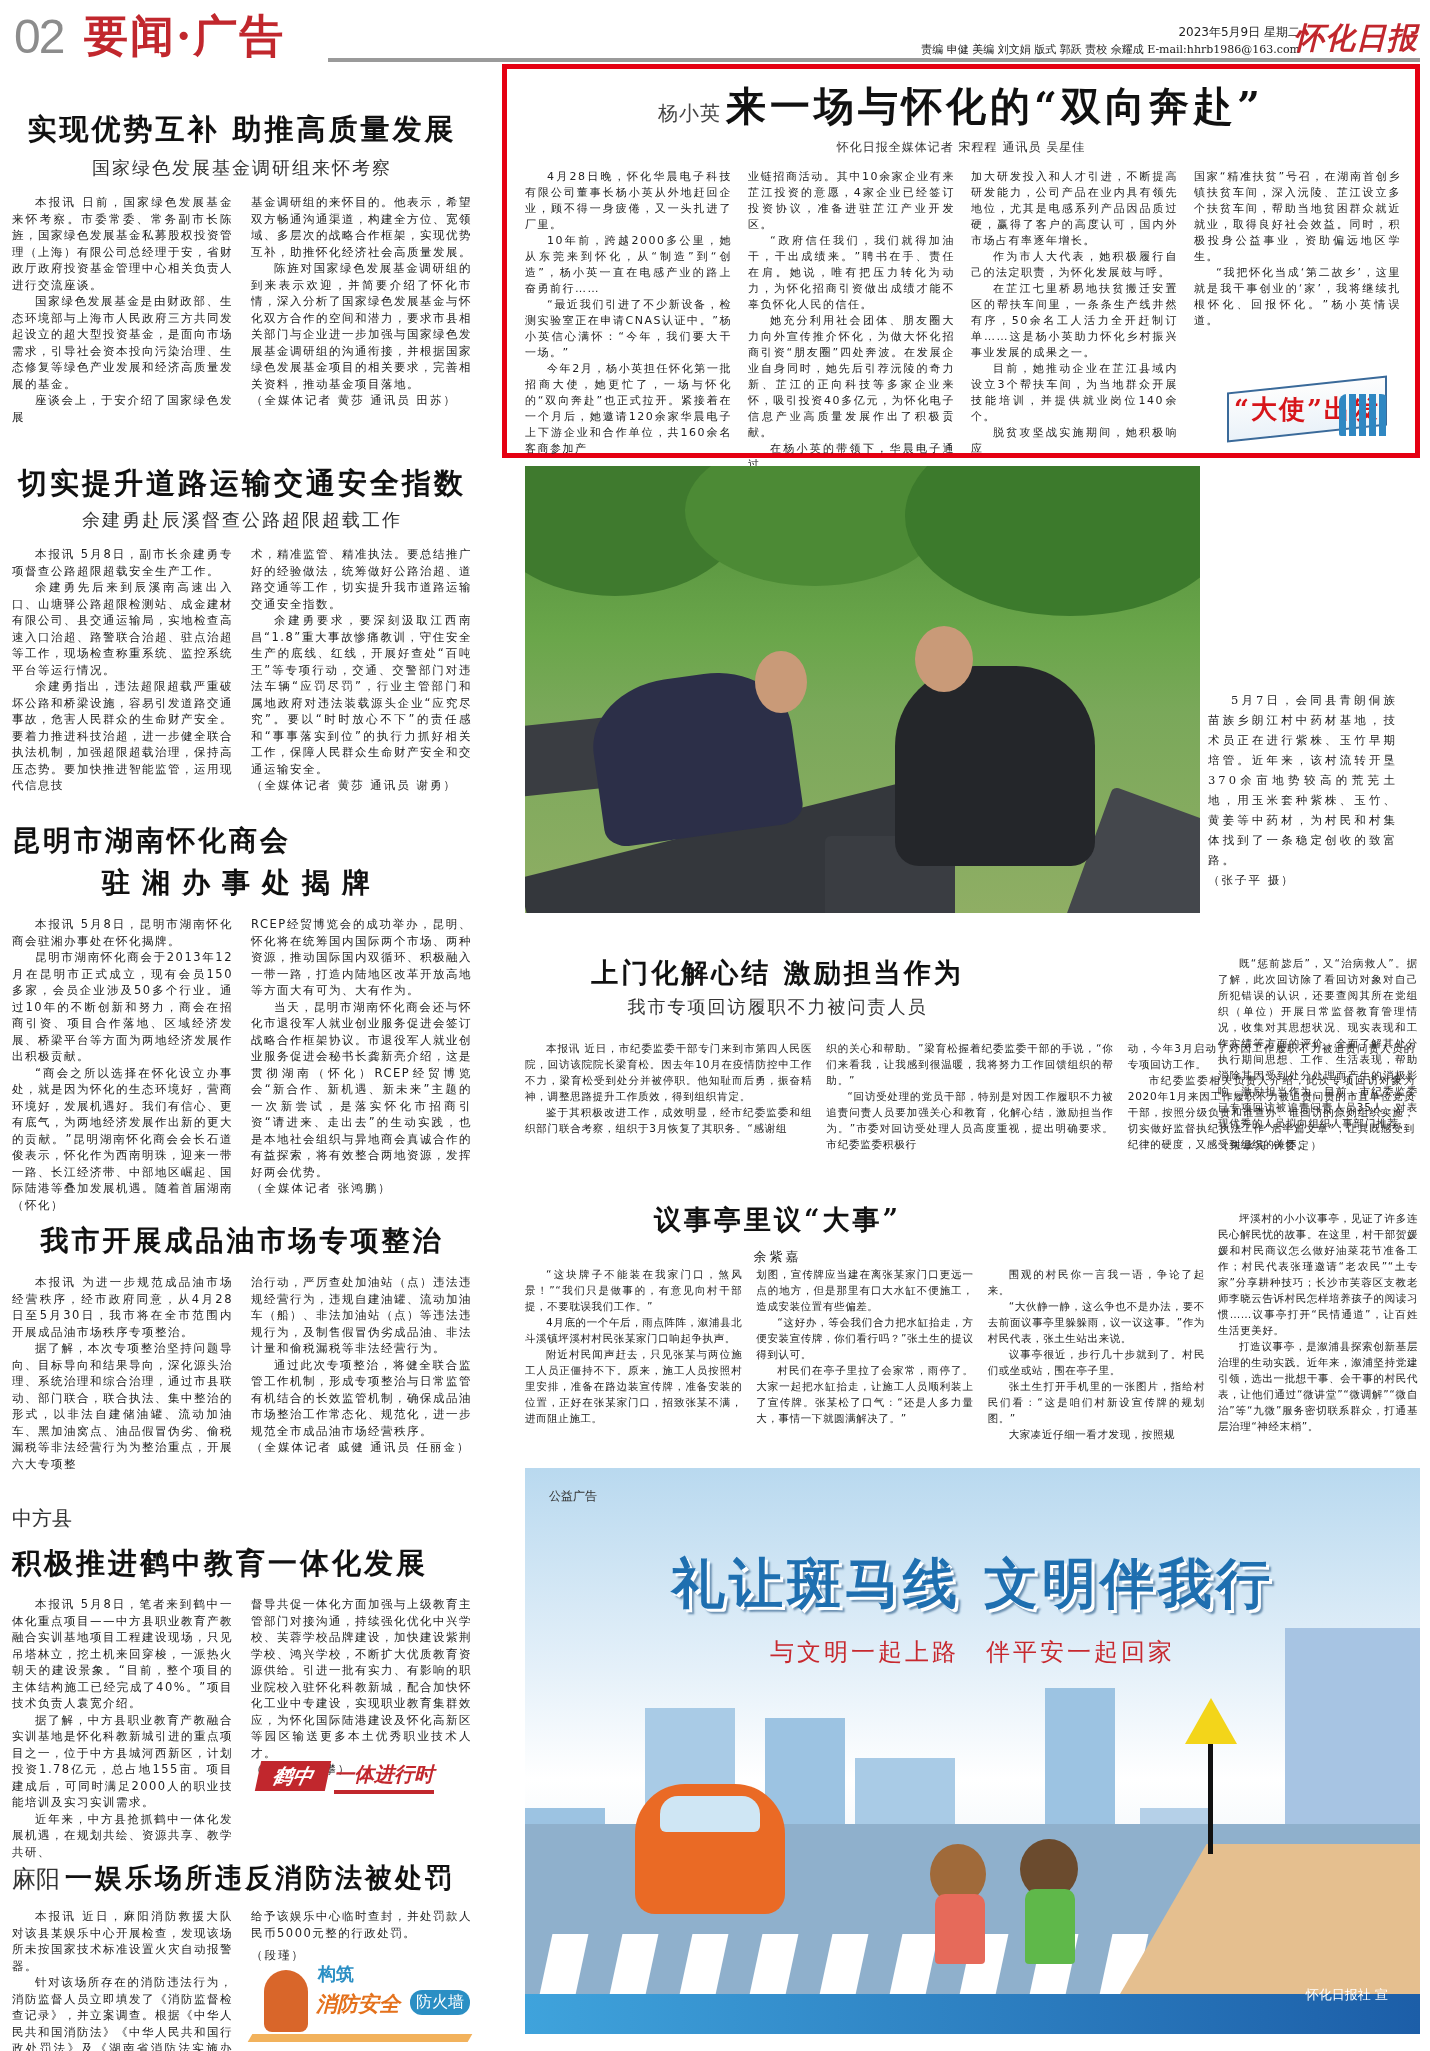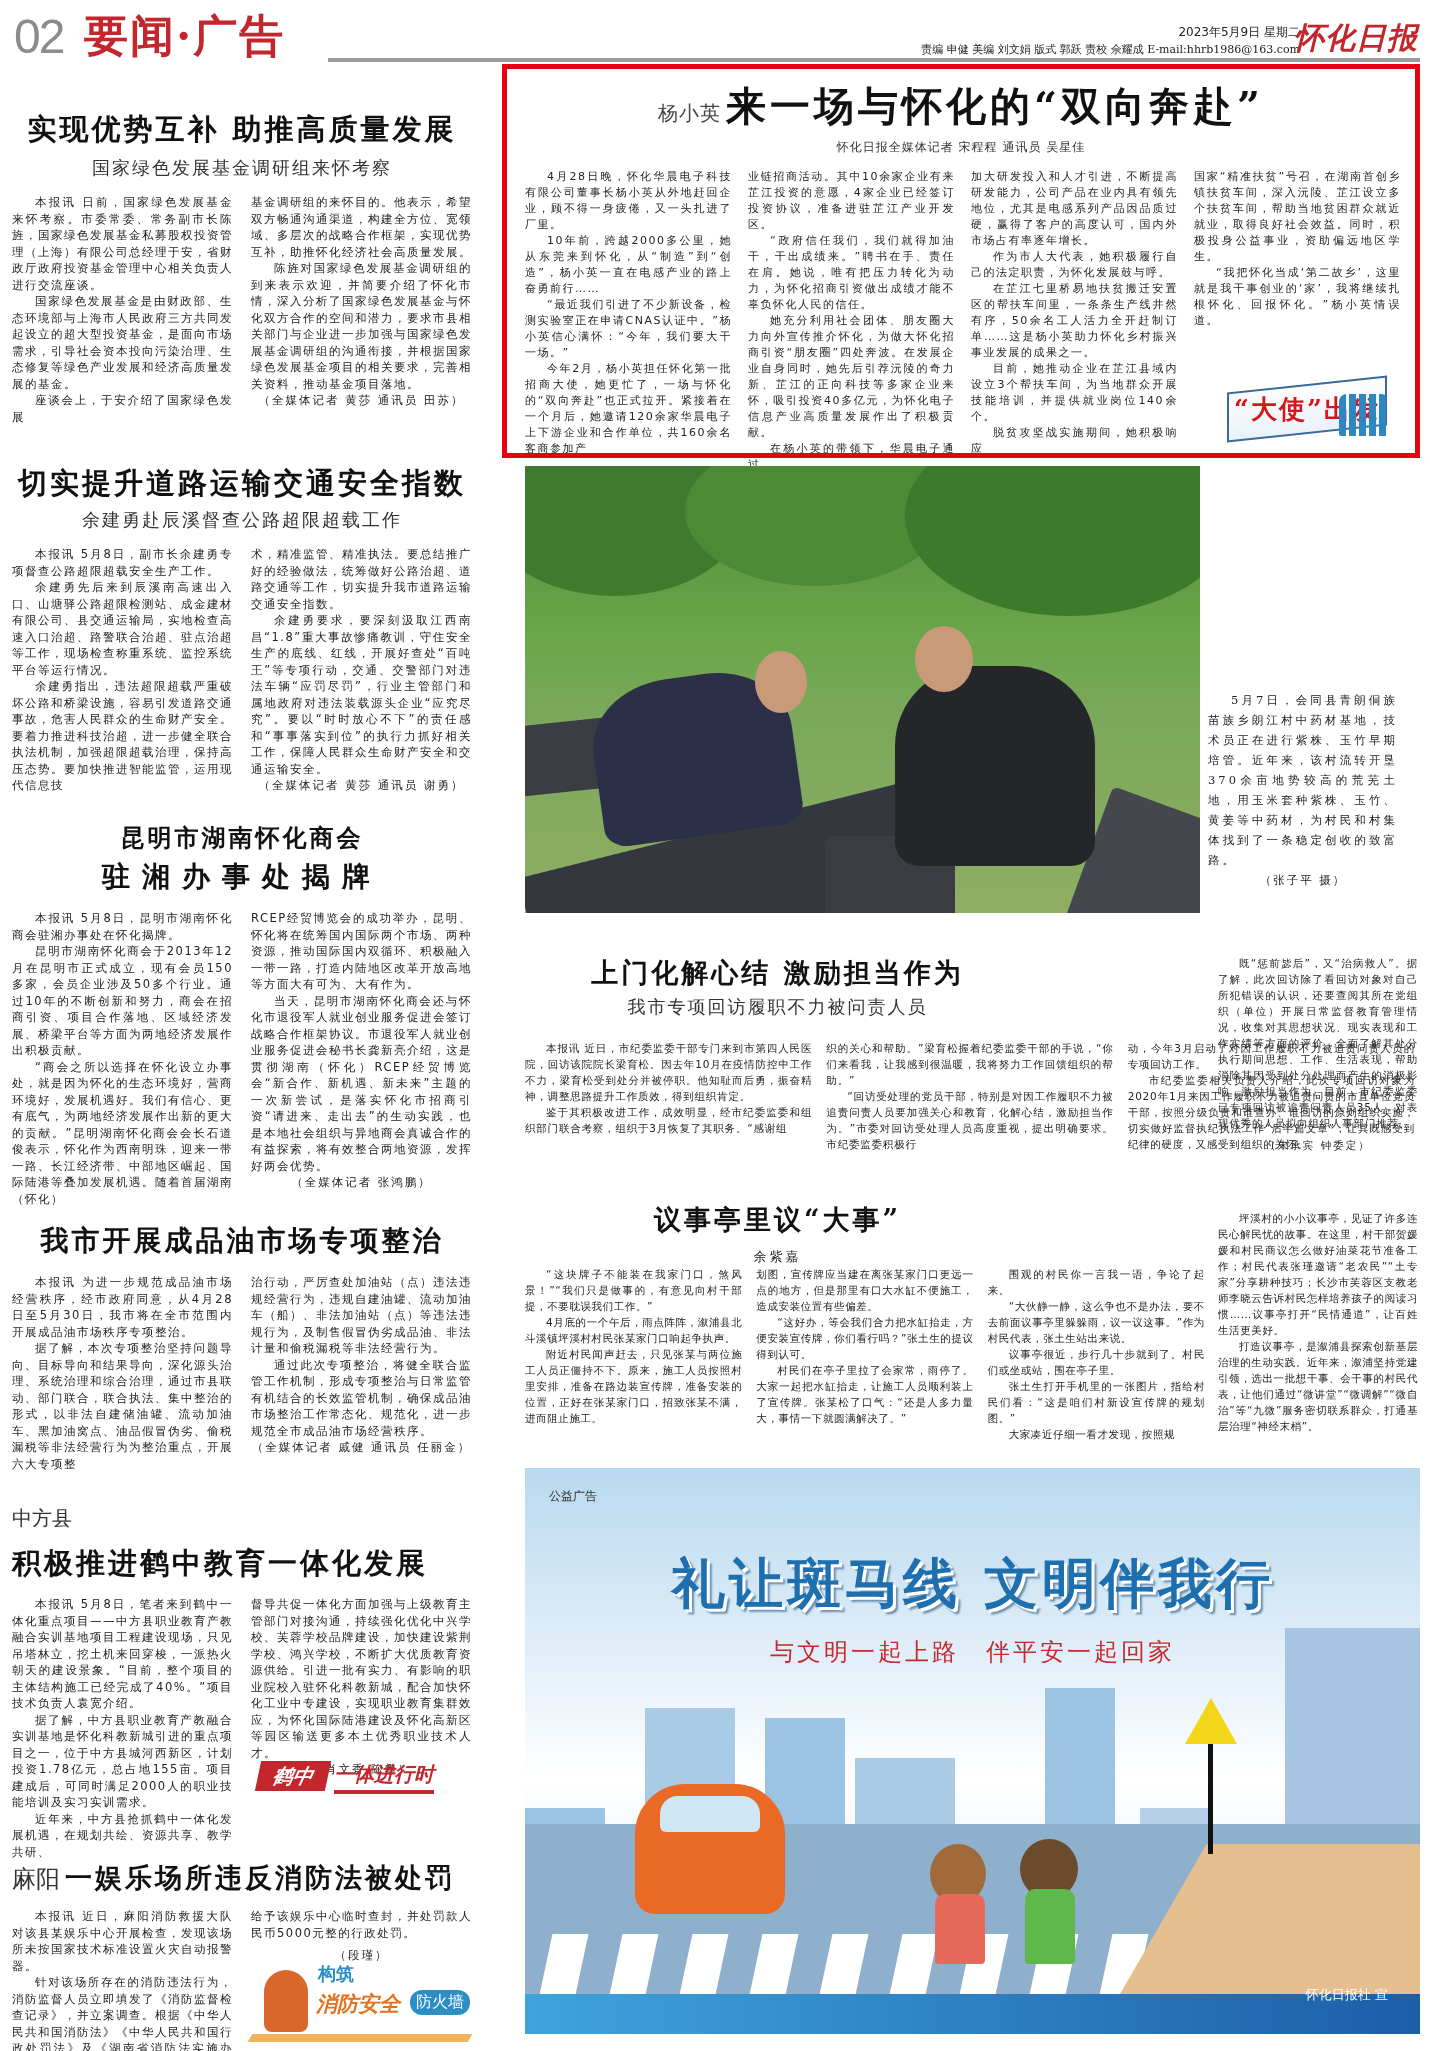--- a/index.html
+++ b/index.html
@@ -14,21 +14,21 @@
   .date-line { right: 130px; top: 24px; font-size: 12px; color: #222; }
   .staff-line { right: 130px; top: 42px; font-size: 11px; color: #222; font-family: "DejaVu Serif", serif; }
   .paper-logo { right: 12px; top: 18px; font-family: "DejaVu Serif", serif; font-weight: bold; font-style: italic; font-size: 30px; color: #c1272d; letter-spacing: 1px; }
 
   
   .hl { font-family: "DejaVu Serif", serif; font-weight: bold; color: #111; letter-spacing: 3px; white-space: nowrap; }
   .sub { font-family: "DejaVu Sans", sans-serif; color: #333; white-space: nowrap; letter-spacing: 2px; }
   .cols { display: flex; gap: 18px; }
   .col { flex: 1; font-size: 11.5px; line-height: 16.5px; color: #222; text-align: justify; letter-spacing: 1.5px; }
   .col p { text-indent: 2em; }
-  .byline { text-align: center; letter-spacing: 2px; }
+  .byline { text-align: left; letter-spacing: 2px; }
 
   
   .feature-box { left: 502px; top: 64px; width: 918px; height: 394px; border: 5px solid #e50012; }
   .feature-kicker { font-size: 20px; color: #444; letter-spacing: 1px; }
   .feature-title { font-family: "DejaVu Serif", serif; font-weight: bold; font-size: 40px; color: #111; letter-spacing: 4px; text-align: center; }
   .ambassador { border: 2px solid #3a6a9a; background: linear-gradient(#fdfdfd, #eaf2f9); transform: skewY(-6deg); display: flex; align-items: center; justify-content: center; }
   .ambassador span { font-family: "DejaVu Serif", serif; font-weight: bold; font-size: 26px; color: #d7151a; transform: skewY(6deg); letter-spacing: 2px; }
 
   
   .photo { left: 525px; top: 466px; width: 675px; height: 447px; overflow: hidden; background: linear-gradient(180deg, #4e8a3a 0%, #6aa64a 38%, #7aa85a 55%, #8fae64 100%); }
@@ -160,21 +160,21 @@
   <div class="person" style="left:370px; top:200px; width:200px; height:200px; background:#24262a;"></div>
   <div class="head" style="left:390px; top:160px; width:58px; height:66px;"></div>
 </div>
 
 <div class="abs caption">
   <p>5月7日，会同县青朗侗族苗族乡朗江村中药材基地，技术员正在进行紫株、玉竹早期培管。近年来，该村流转开垦370余亩地势较高的荒芜土地，用玉米套种紫株、玉竹、黄姜等中药材，为村民和村集体找到了一条稳定创收的致富路。</p>
   <div class="byline">（张子平 摄）</div>
 </div>
 
 <div class="abs" style="left:12px; top:822px; width:460px;">
-  <div class="hl" style="font-size:24px; text-align:center;">昆明市湖南怀化商会</div>
+  <div class="hl" style="font-size:28px; text-align:left;">昆明市湖南怀化商会</div>
   <div class="hl" style="font-size:28px; text-align:center; letter-spacing:12px; margin-top:4px;">驻湘办事处揭牌</div>
   <div class="cols" style="margin-top:14px;">
     <div class="col">
       <p>本报讯 5月8日，昆明市湖南怀化商会驻湘办事处在怀化揭牌。</p>
       <p>昆明市湖南怀化商会于2013年12月在昆明市正式成立，现有会员150多家，会员企业涉及50多个行业。通过10年的不断创新和努力，商会在招商引资、项目合作落地、区域经济发展、桥梁平台等方面为两地经济发展作出积极贡献。</p>
       <p>“商会之所以选择在怀化设立办事处，就是因为怀化的生态环境好，营商环境好，发展机遇好。我们有信心、更有底气，为两地经济发展作出新的更大的贡献。”昆明湖南怀化商会会长石道俊表示，怀化作为西南明珠，迎来一带一路、长江经济带、中部地区崛起、国际陆港等叠加发展机遇。随着首届湖南（怀化）</p>
     </div>
     <div class="col">
       <p style="text-indent:0">RCEP经贸博览会的成功举办，昆明、怀化将在统筹国内国际两个市场、两种资源，推动国际国内双循环、积极融入一带一路，打造内陆地区改革开放高地等方面大有可为、大有作为。</p>
       <p>当天，昆明市湖南怀化商会还与怀化市退役军人就业创业服务促进会签订战略合作框架协议。市退役军人就业创业服务促进会秘书长龚新亮介绍，这是贯彻湖南（怀化）RCEP经贸博览会“新合作、新机遇、新未来”主题的一次新尝试，是落实怀化市招商引资“请进来、走出去”的生动实践，也是本地社会组织与异地商会真诚合作的有益探索，将有效整合两地资源，发挥好两会优势。</p>

